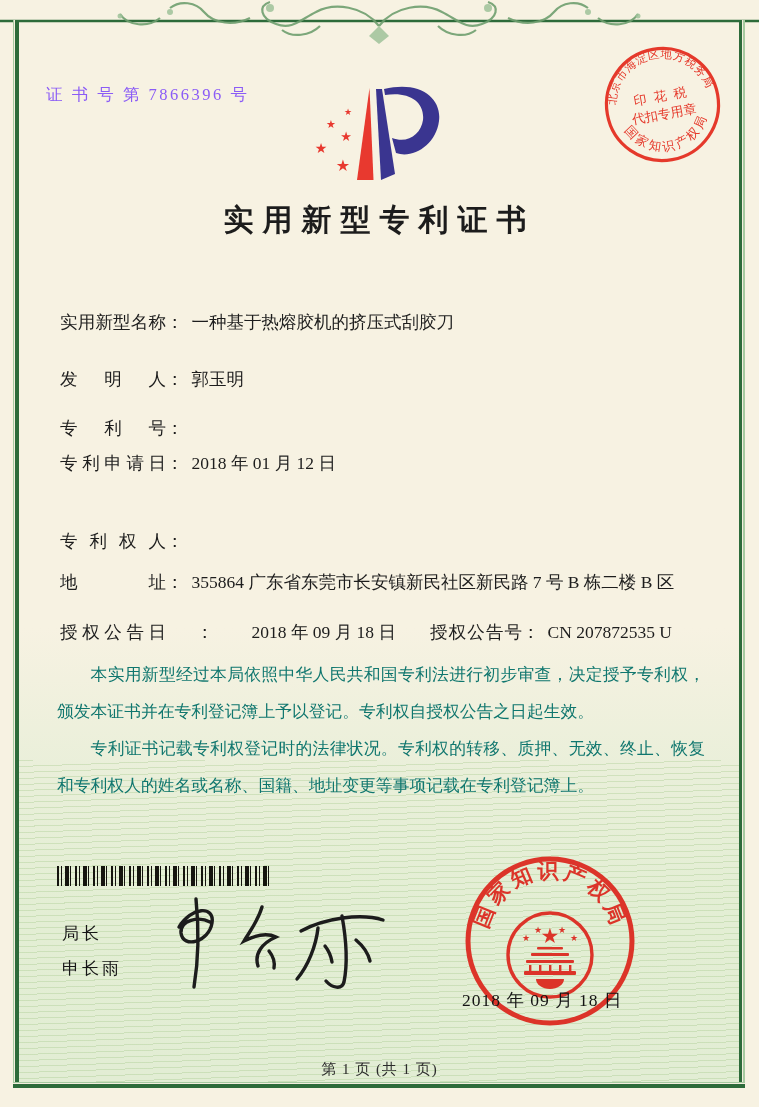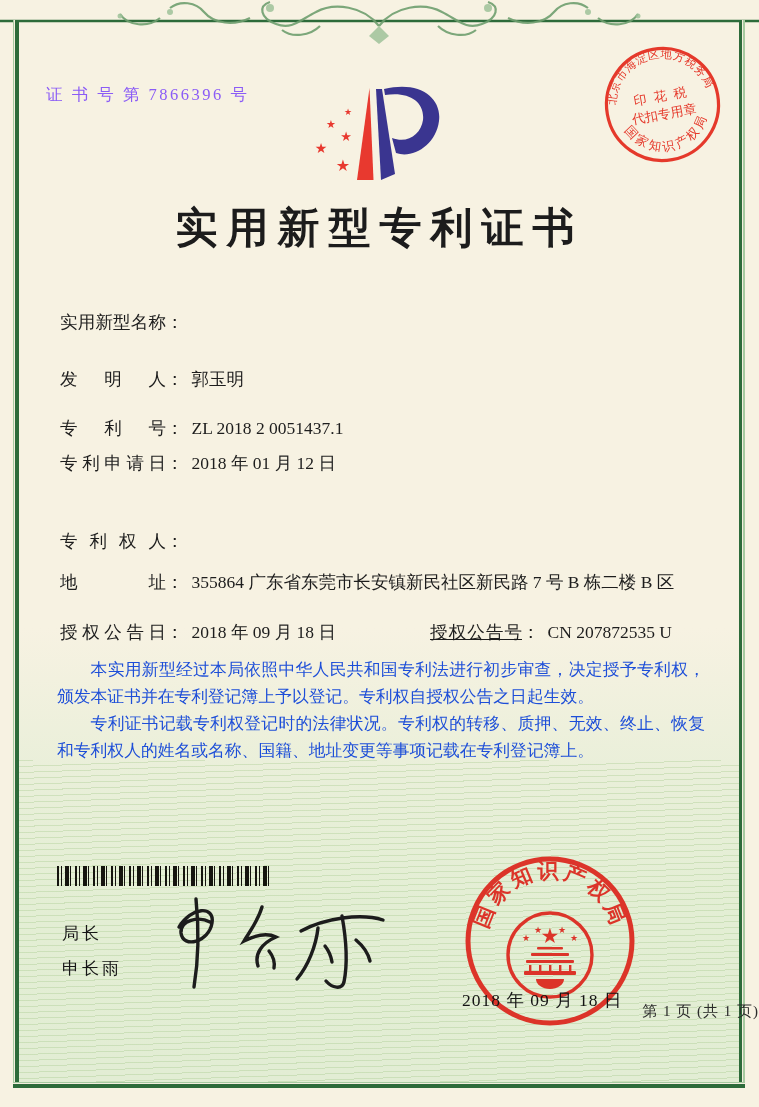--- a/index.html
+++ b/index.html
@@ -17,45 +17,45 @@
     background:linear-gradient(270deg,#a6caa0 0 1.5px,#f3eede 1.5px 2.5px,#2d6b3a 2.5px 6px);}
   .frame-bottom{left:13px;right:14px;top:1082px;height:6px;
     background:linear-gradient(180deg,#a6caa0 0 1.5px,#f3eede 1.5px 2.5px,#2d6b3a 2.5px 6px);}
   
   .green-zone{left:19px;right:20px;top:628px;height:454px;
     background:linear-gradient(180deg,rgba(228,238,214,0) 0,rgba(228,238,214,.75) 150px,rgba(226,238,211,.95) 280px,#e2edd4 100%);}
   .green-lines{left:19px;right:20px;top:760px;height:322px;
     background:repeating-linear-gradient(178deg,rgba(150,192,122,.30) 0 1px,rgba(150,192,122,0) 1px 6px);}
   
   .cert-no{left:46px;top:84px;font-size:16.5px;letter-spacing:2.5px;color:#8b5cf6;}
-  .title{left:0;right:0;top:200px;text-align:center;font-size:42px;font-weight:bold;
+  .title{left:0;right:0;top:200px;text-align:center;font-size:30px;font-weight:bold;
     letter-spacing:9px;color:#1c1c1c;}
   .frow{left:60px;width:648px;display:flex;align-items:center;
     font-size:17.5px;line-height:25px;color:#1d1d1d;}
   .fl{display:inline-block;width:106px;text-align:justify;text-align-last:justify;}
   .colon{display:inline-block;margin-right:8px;}
   .fv{flex:1;}
   .fv2{white-space:nowrap;}
   .r1{top:310px}.r2{top:367px}.r3{top:416px}.r4{top:451px}.r5{top:529px}.r6{top:570px}.r7{top:620px}
   .grant-no{position:absolute;left:370px;top:0;display:flex;font-size:17.5px;}
-  .grant-no .fl{width:92px;text-decoration:underline;}
-  .paras{left:57px;width:648px;top:656px;font-size:16.8px;line-height:27px;
-    text-align:justify;color:#1d4ed8;}
+  .grant-no .fl{width:92px;}
+  .paras{left:57px;width:648px;top:656px;font-size:16.8px;line-height:37px;
+    text-align:justify;color:#0f766e;}
   .paras p{margin:0;text-indent:2em;}
   .barcode{left:57px;top:866px;width:216px;height:20px;
     background:repeating-linear-gradient(90deg,
       #15150f 0 2px,rgba(0,0,0,0) 2px 4px,
       #15150f 4px 5px,rgba(0,0,0,0) 5px 8px,
       #15150f 8px 12px,rgba(0,0,0,0) 12px 13px,
       #15150f 13px 14px,rgba(0,0,0,0) 14px 18px);}
   .director{left:62px;top:922px;font-family:"Liberation Sans","DejaVu Sans",sans-serif;
     font-size:17px;color:#161616;font-weight:400;}
   .director div{margin-bottom:12px;letter-spacing:3px;}
   .seal-date{left:462px;top:988px;font-size:17.5px;letter-spacing:1px;color:#141414;white-space:nowrap;}
-  .footer{left:0;right:0;top:1002px;text-align:right;font-size:15px;color:#2b2b2b;letter-spacing:1px;}
+  .footer{left:0;right:0;top:1060px;text-align:center;font-size:15px;color:#2b2b2b;letter-spacing:1px;}
   svg{display:block;}
 </style>
 </head>
 <body>
 
 <svg class="abs" style="left:0;top:0" width="759" height="50" viewBox="0 0 759 50">
   <line x1="0" y1="21" x2="759" y2="21" stroke="#2d6b3a" stroke-width="2.4"></line>
   <g stroke="#6f9f6f" stroke-width="2.2" fill="none" opacity="0.9">
     <path d="M379,26 C364,6 334,2 316,12 C300,20 292,30 276,24 C260,18 258,6 270,2"></path>
     <path d="M379,26 C394,6 424,2 442,12 C458,20 466,30 482,24 C498,18 500,6 488,2"></path>
@@ -115,46 +115,46 @@
     <text x="0" y="-4" font-size="13" text-anchor="middle" letter-spacing="2">印 花 税</text>
     <text x="0" y="14" font-size="13" text-anchor="middle">代扣专用章</text>
   </g>
 </svg>
 
 <div class="abs title">实用新型专利证书</div>
 
 <div class="abs frow r1">
   <span class="fl">实用新型名称</span>
     <span class="colon">：</span>
+  <span class="fv">一种基于热熔胶机的挤压式刮胶刀</span>
 </div>
 <div class="abs frow r2">
   <span class="fl">发明人</span>
     <span class="colon">：</span>
   <span class="fv">郭玉明</span>
 </div>
 <div class="abs frow r3">
   <span class="fl">专利号</span>
     <span class="colon">：</span>
-  <span class="fv">ZL 2018 2 0051437.1</span>
 </div>
 <div class="abs frow r4">
   <span class="fl">专利申请日</span>
     <span class="colon">：</span>
   <span class="fv">2018 年 01 月 12 日</span>
 </div>
 <div class="abs frow r5">
   <span class="fl">专利权人</span>
     <span class="colon">：</span>
 </div>
 <div class="abs frow r6">
   <span class="fl">地址</span>
     <span class="colon">：</span>
   <span class="fv">355864 广东省东莞市长安镇新民社区新民路 7 号 B 栋二楼 B 区</span>
 </div>
-<div class="abs frow r7" style="position:absolute;">
+<div class="abs frow r7" style="position:absolute;gap:30px;">
   <span class="fl">授权公告日</span>
     <span class="colon">：</span>
   <span class="fv2">2018 年 09 月 18 日</span>
   <span class="grant-no">
     <span class="fl">授权公告号</span>
       <span class="colon">：</span>
     <span class="fv2">CN 207872535 U</span>
   </span>
 </div>
 

